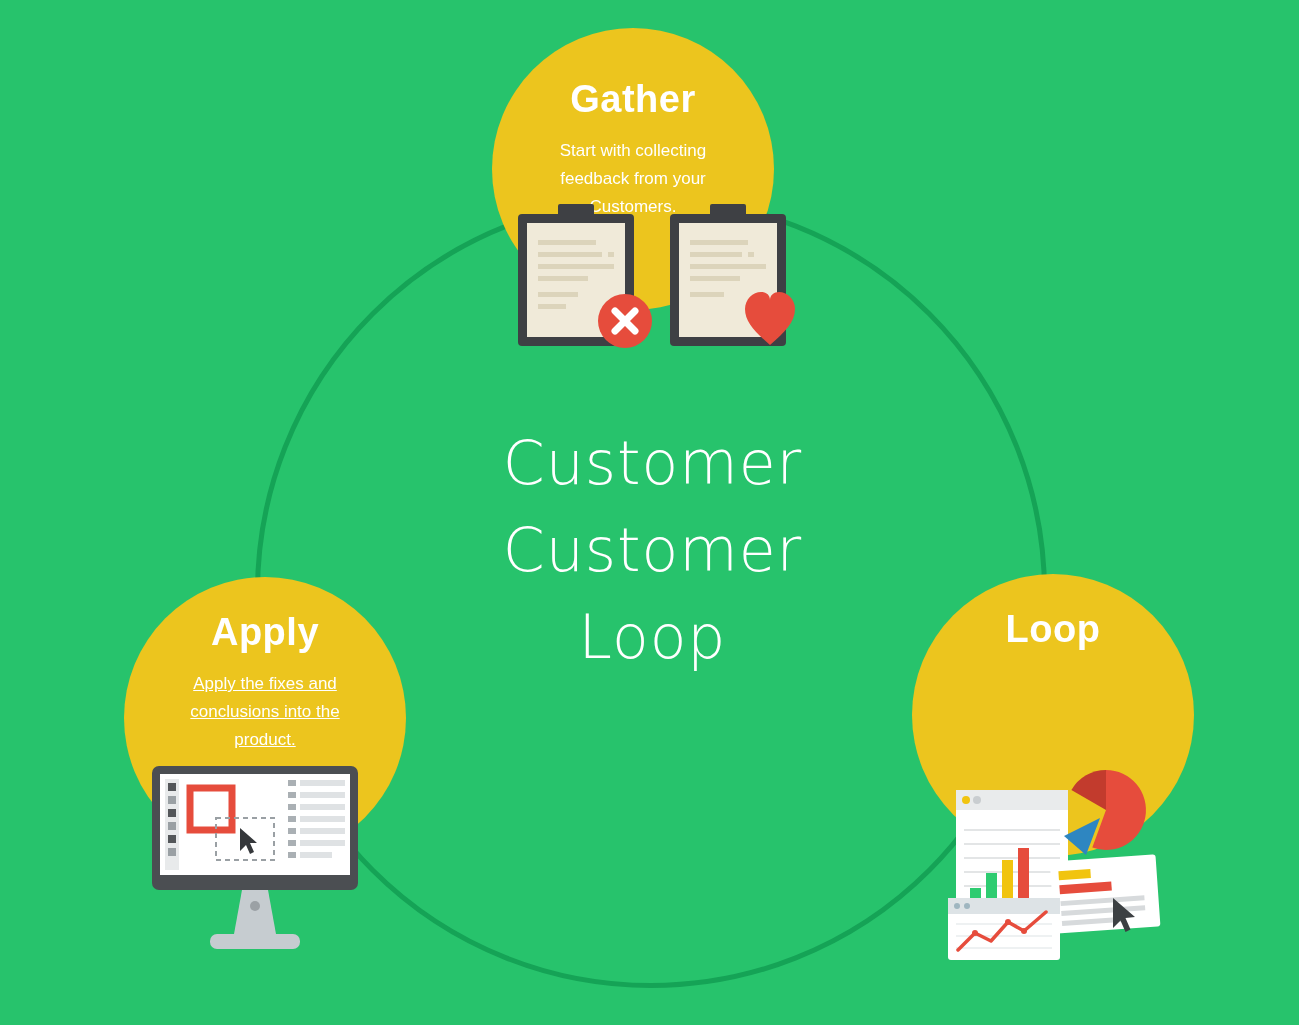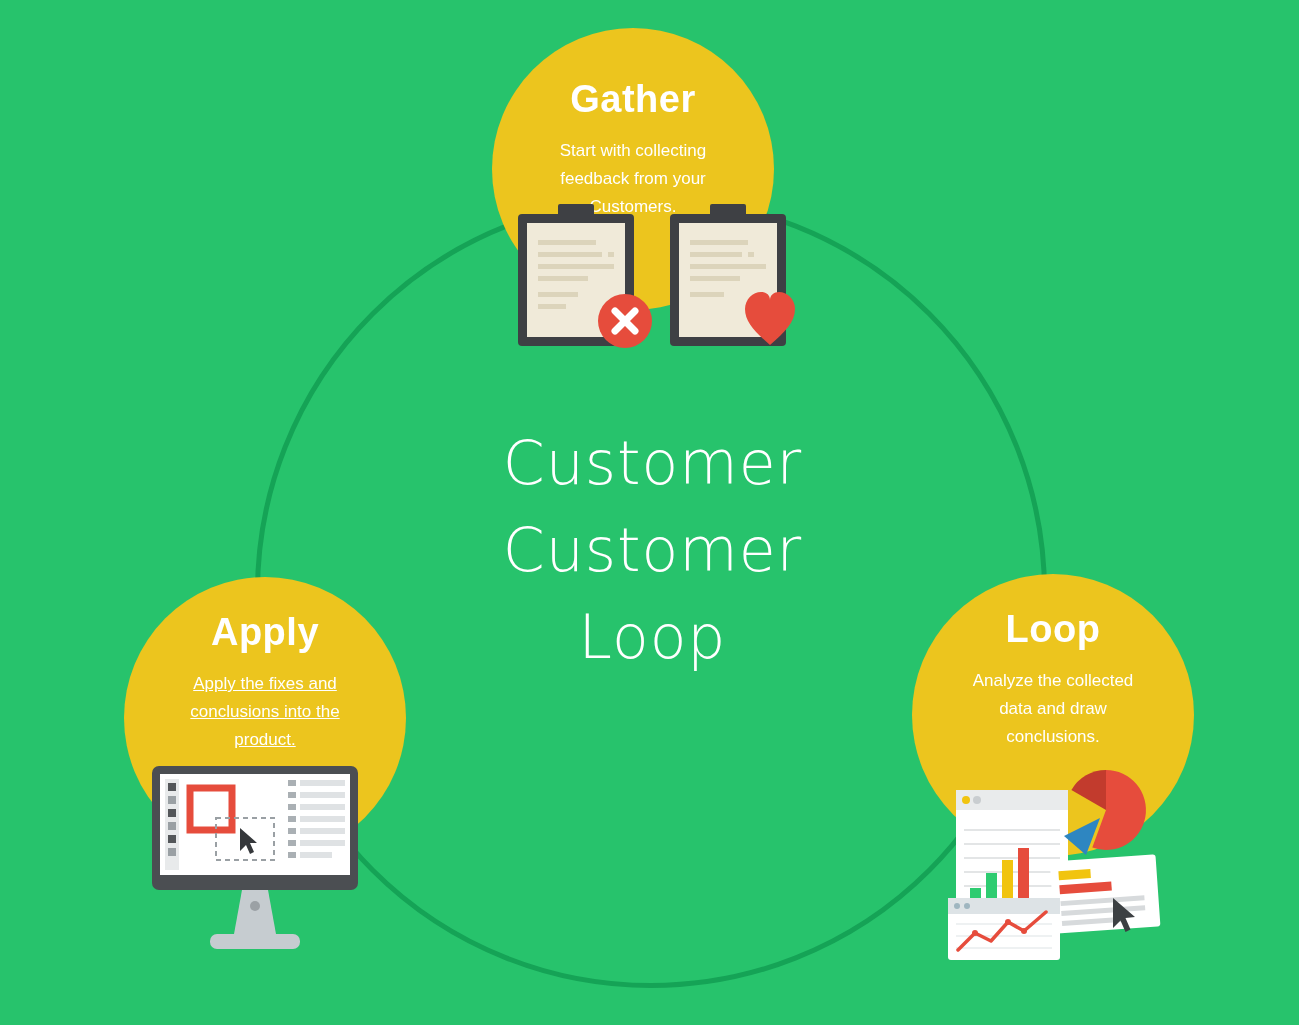--- a/index.html
+++ b/index.html
@@ -78,21 +78,20 @@
   <div class="node-desc">Start with collecting feedback from your Customers.</div>
 </div>
 
 <div class="node" id="node-apply">
   <div class="node-label">Apply</div>
   <div class="node-desc">Apply the fixes and conclusions into the product.</div>
 </div>
 
 <div class="node" id="node-learn">
   <div class="node-label">Loop</div>
-  <div class="node-desc">Analyze the collected data and draw conclusions.</div>
 </div>
 
 <svg id="icon-gather" class="icon-svg" width="290" height="152" viewBox="0 0 290 152">
 
   <g transform="translate(6,0)">
     <rect x="40" y="0" width="36" height="18" rx="2" fill="#3e4044"></rect>
     <rect x="0" y="10" width="116" height="132" rx="4" fill="#3e4044"></rect>
     <rect x="9" y="19" width="98" height="114" fill="#f0ead9"></rect>
     <rect x="20" y="36" width="58" height="5" fill="#dcd4bb"></rect>
     <rect x="20" y="48" width="64" height="5" fill="#dcd4bb"></rect>

